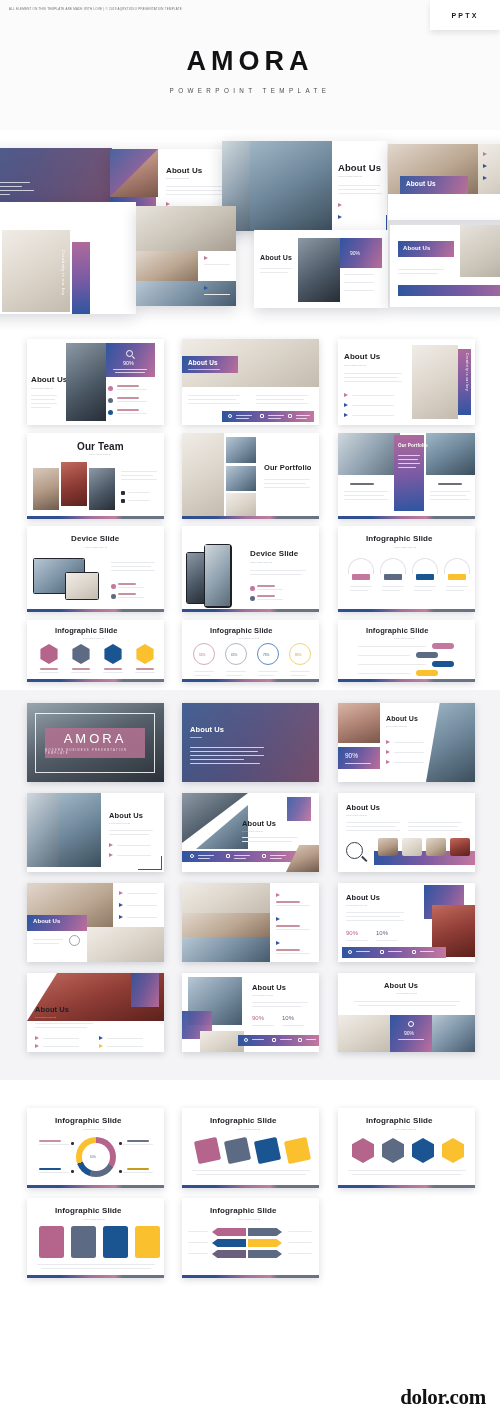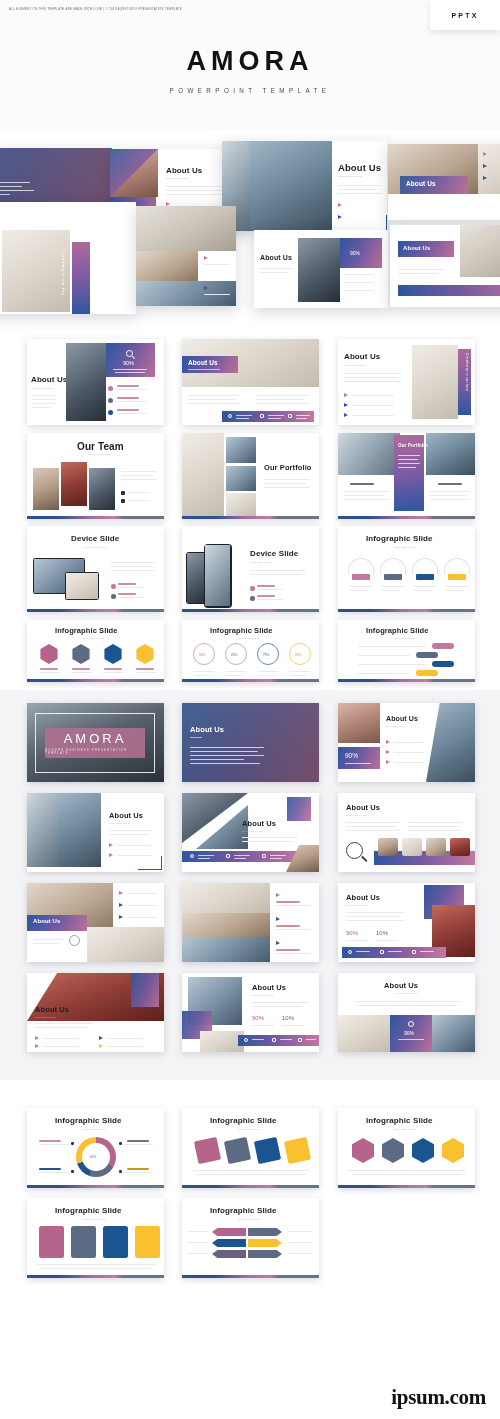--- a/index.html
+++ b/index.html
@@ -722,16 +722,16 @@
       <div class="mini-txt" style="left:6px;top:55px;width:20px;"></div>
       <div class="mini-txt" style="left:106px;top:33px;width:24px;"></div>
       <div class="mini-txt" style="left:106px;top:44px;width:24px;"></div>
       <div class="mini-txt" style="left:106px;top:55px;width:24px;"></div>
       <div class="bottombar"></div>
     </div>
 
   </div>
 
   <div class="footer">
-    <div class="gfx">ipsum.com</div>
+    <div class="gfx">dolor.com</div>
   </div>
 
 </div>
 
 </body></html>

